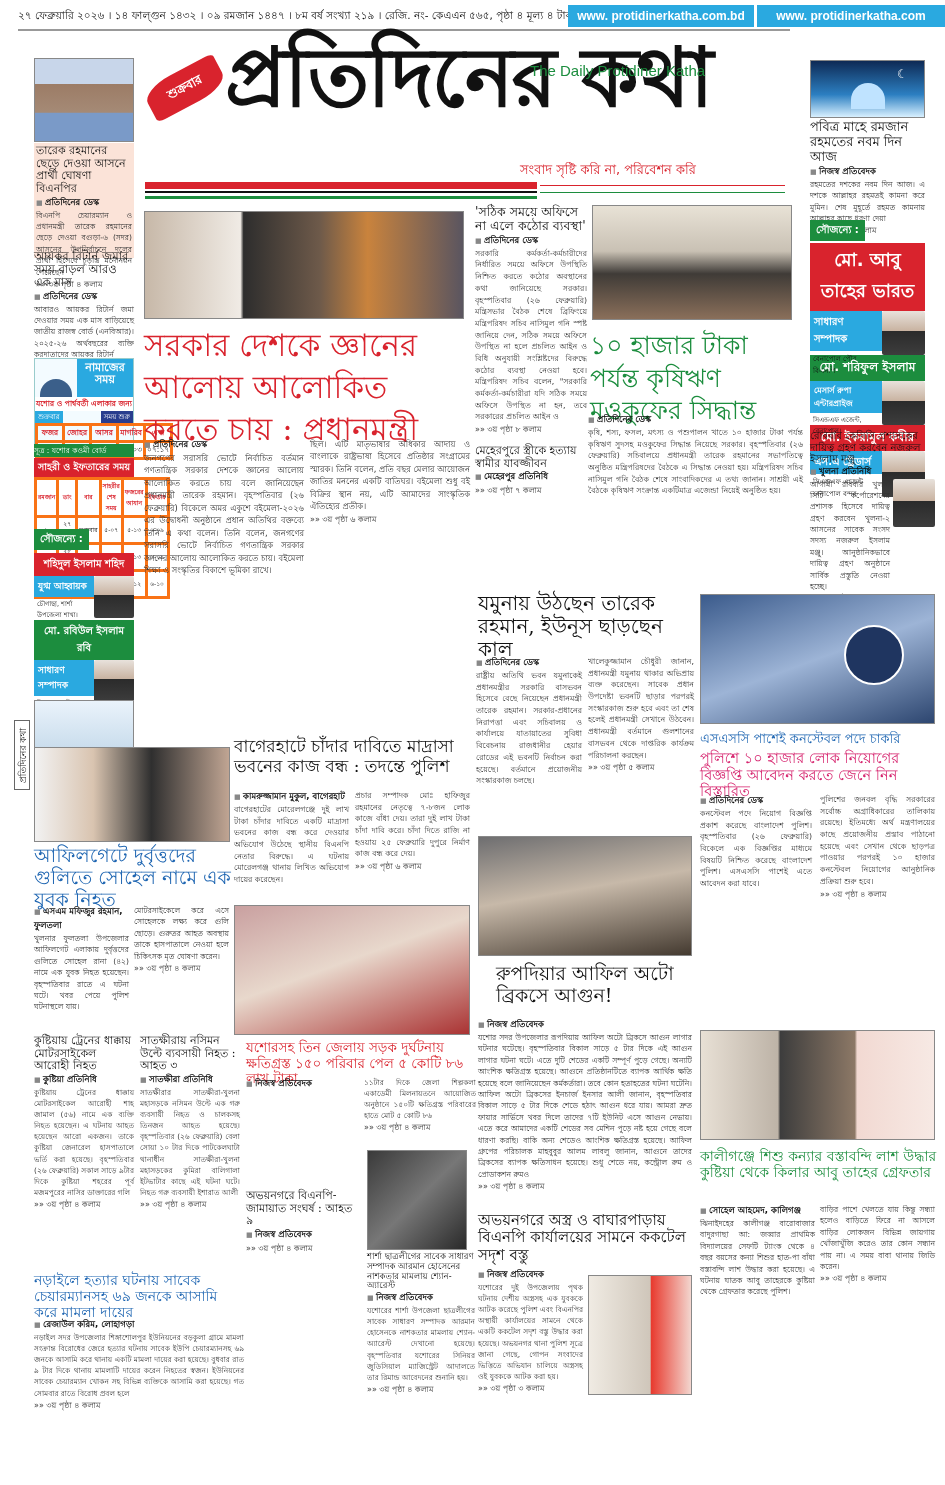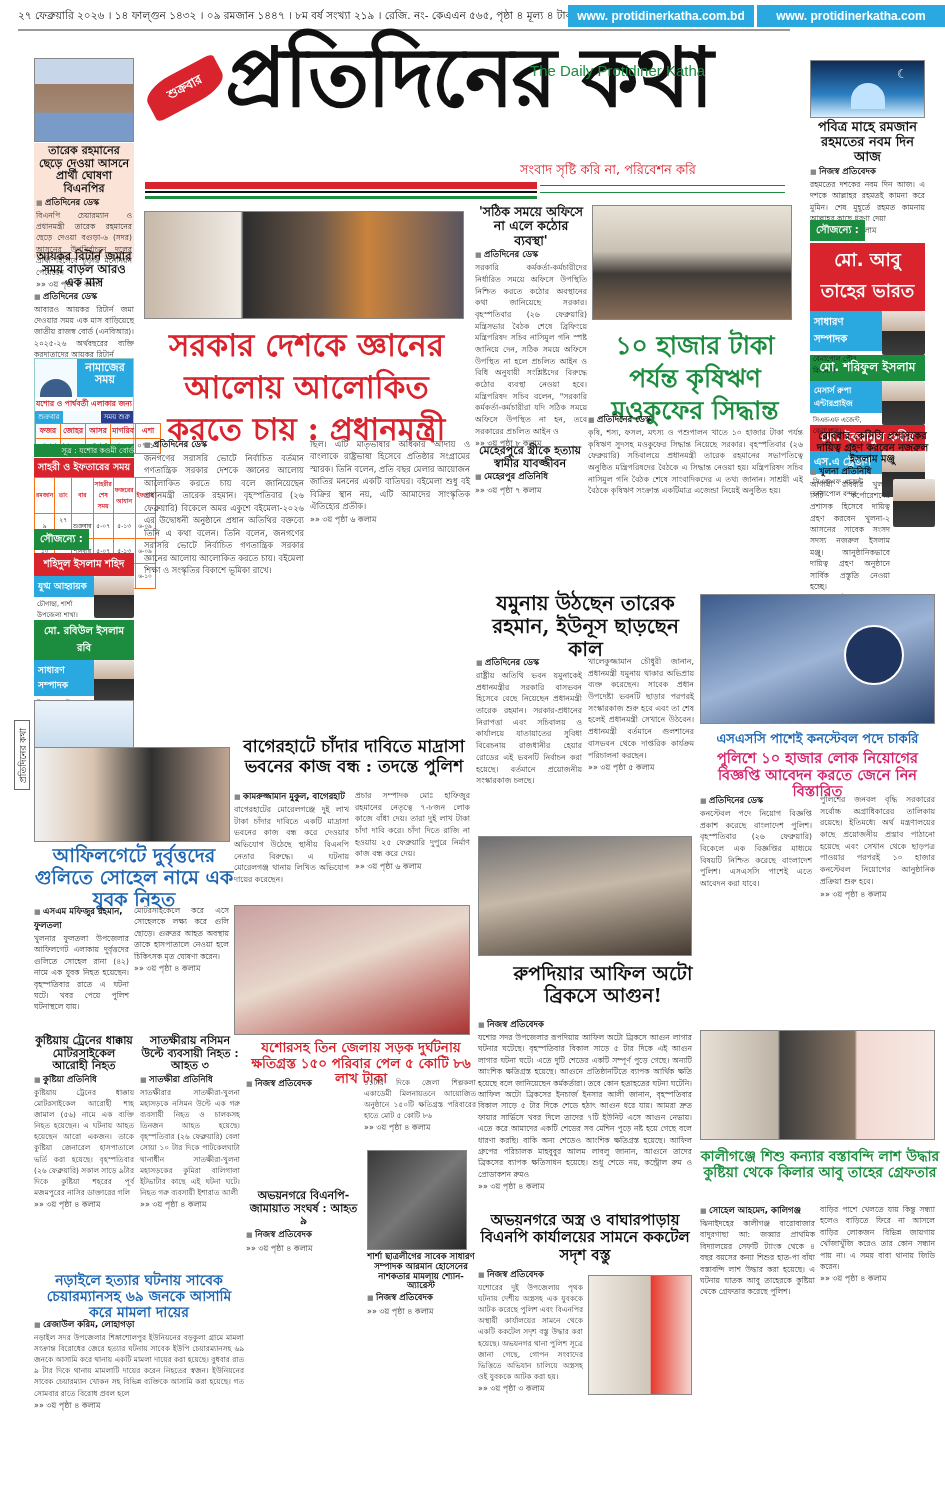--- a/index.html
+++ b/index.html
@@ -20,37 +20,37 @@
 .grnbar{left:145px;top:196px;width:392px;height:3px;background:#1c8d3e}
 .thinred{left:540px;top:185px;width:245px;height:1px;background:#d9232d}
 .thingrn{left:540px;top:192px;width:245px;height:1px;background:#1c8d3e}
 .photo{background:linear-gradient(135deg,#9a8f86,#d8cfc6 40%,#6a6460);border:1px solid #888}
 .photo.dark{background:linear-gradient(135deg,#3a3a3a,#777 50%,#2a2a2a)}
 .photo.blue{background:linear-gradient(160deg,#3b5b8c,#9db4d6 50%,#2d4670)}
 .photo.red{background:linear-gradient(160deg,#c9a0a0,#e8d8cc 45%,#a33 100%)}
 .photo.green{background:linear-gradient(160deg,#6b7d55,#b9c49f 50%,#465a36)}
 .photo.fire{background:linear-gradient(170deg,#6e6e70,#c7b9a9 45%,#443a30)}
 .photo.mosque{background:linear-gradient(180deg,#0e2a55,#2c7fc1 60%,#d8f0ff)}
-.hl{font-family:"DejaVu Serif",serif;font-weight:bold;line-height:1.15;text-align:center}
+.hl{font-family:"DejaVu Serif",serif;font-weight:normal;line-height:1.15;text-align:left}
 .hl.red{color:#d9232d}.hl.green{color:#1c8d3e}.hl.blue{color:#1f66b2}.hl.black{color:#111}.hl.pink{color:#d6246e}
 .byline{font-size:8.5px;font-weight:bold;color:#111}
 .byline:before{content:"■ ";color:#888;font-size:7px}
 .body{font-size:8.3px;line-height:1.5;color:#333;text-align:justify}
 .cont{font-size:8px;color:#333}
 .cont:before{content:"»» ";}
 .shade{background:#fbe3d8}
 .box{border:1px solid #9cc}
 .sponsor-tag{background:#1c8d3e;color:#fff;font-size:10px;font-weight:bold;padding:2px 6px}
 .namebar{color:#fff;font-weight:bold;text-align:center;font-size:14px;padding:3px 2px}
 .namebar.red{background:#d9232d}.namebar.green{background:#1c8d3e}
 .rolebar{background:#2aa9e0;color:#fff;font-weight:bold;font-size:11px;padding:3px 4px}
 .subrole{font-size:8px;color:#111;padding:2px 3px}
 .portrait{background:linear-gradient(180deg,#e8e2dc 0,#c9b3a1 45%,#2b2b2b 46%,#3d3d3d 100%);border-radius:2px}
 table.pt{border-collapse:collapse;width:100%;font-size:7.5px;text-align:center}
-table.pt td{border:1px solid #f97316;padding:1px}
+table.pt td{border:3px solid #f97316;padding:1px}
 table.pt tr.head td{color:#d9232d;font-weight:bold}
 .vlbl{writing-mode:vertical-rl;transform:rotate(180deg);font-size:9px}
 </style>
 </head>
 <body>
 
 <div class="abs topbar">
   <div class="abs dateline">২৭ ফেব্রুয়ারি ২০২৬ । ১৪ ফাল্গুন ১৪৩২ । ০৯ রমজান ১৪৪৭ । ৮ম বর্ষ সংখ্যা ২১৯ । রেজি. নং- কেএএন ৫৬৫, পৃষ্ঠা ৪ মূল্য ৪ টাকা</div>
   <div class="abs url url1">www. protidinerkatha.com.bd</div>
   <div class="abs url url2">www. protidinerkatha.com</div>
@@ -108,21 +108,21 @@
     <tr>
       <td>০৫:২১</td>
       <td>১২:০০</td>
       <td>০৪:১৭</td>
       <td>০৬:০৩</td>
       <td>০৭:১৭</td>
     </tr>
   </tbody>
     </table>
 </div>
-<div class="abs" style="left:34px;top:444px;width:100px;height:13px;background:#1c8d3e;color:#fff;font-size:7.5px;text-align:right;line-height:13px">সূত্র : যশোর কওমী বোর্ড</div>
+<div class="abs" style="left:34px;top:444px;width:100px;height:13px;background:#1c8d3e;color:#fff;font-size:7.5px;text-align:left;line-height:13px">সূত্র : যশোর কওমী বোর্ড</div>
 
 <div class="abs" style="left:34px;top:458px;width:100px;height:60px">
   <div style="background:#d9232d;color:#fff;font-weight:bold;font-size:9.5px;text-align:center;padding:2px 0">সাহরী ও ইফতারের সময়</div>
   <table class="pt" style="font-size:6px">
     <tbody>
         <tr class="head">
       <td>রমজান</td>
       <td>তাং</td>
       <td>বার</td>
       <td>সাহরীর শেষ সময়</td>
@@ -365,20 +365,21 @@
 
 <div class="abs" style="left:246px;top:1190px;width:115px">
   <div class="hl black" style="font-size:11px">অভয়নগরে বিএনপি-জামায়াত সংঘর্ষ : আহত ৯</div>
   <div class="byline">নিজস্ব প্রতিবেদক</div>
   <div class="cont">৩য় পৃষ্ঠা ৪ কলাম</div>
 </div>
 
 <div class="abs" style="left:367px;top:1252px;width:108px">
   <div class="hl black" style="font-size:8.5px">শার্শা ছাত্রলীগের সাবেক সাধারণ সম্পাদক আরমান হোসেনের নাশকতার মামলায় শ্যোন-অ্যারেস্ট</div>
   <div class="byline">নিজস্ব প্রতিবেদক</div>
+  <div class="body" style="font-size:7.4px">যশোরের শার্শা উপজেলা ছাত্রলীগের সাবেক সাধারণ সম্পাদক আরমান হোসেনকে নাশকতার মামলায় শ্যোন-অ্যারেস্ট দেখানো হয়েছে। বৃহস্পতিবার যশোরের সিনিয়র জুডিসিয়াল ম্যাজিস্ট্রেট আদালতে তার রিমান্ড আবেদনের শুনানি হয়।</div>
   <div class="cont">৩য় পৃষ্ঠা ৪ কলাম</div>
 </div>
 
 <div class="abs hl black" style="left:478px;top:1212px;width:214px;font-size:15px">অভয়নগরে অস্ত্র ও বাঘারপাড়ায় বিএনপি কার্যালয়ের সামনে ককটেল সদৃশ বস্তু</div>
 <div class="abs" style="left:478px;top:1268px;width:105px">
   <div class="byline">নিজস্ব প্রতিবেদক</div>
   <div class="body" style="font-size:7.4px">যশোরের দুই উপজেলায় পৃথক ঘটনায় দেশীয় অস্ত্রসহ এক যুবককে আটক করেছে পুলিশ এবং বিএনপির অস্থায়ী কার্যালয়ের সামনে থেকে একটি ককটেল সদৃশ বস্তু উদ্ধার করা হয়েছে। অভয়নগর থানা পুলিশ সূত্রে জানা গেছে, গোপন সংবাদের ভিত্তিতে অভিযান চালিয়ে অস্ত্রসহ ওই যুবককে আটক করা হয়।</div>
   <div class="cont">৩য় পৃষ্ঠা ৩ কলাম</div>
 </div>
 <div class="abs photo" style="left:588px;top:1275px;width:104px;height:120px;background:linear-gradient(90deg,#f0ebe3 0,#cfc6ba 60%,#e83a2e 61%,#f3d6cf 100%)"></div>

